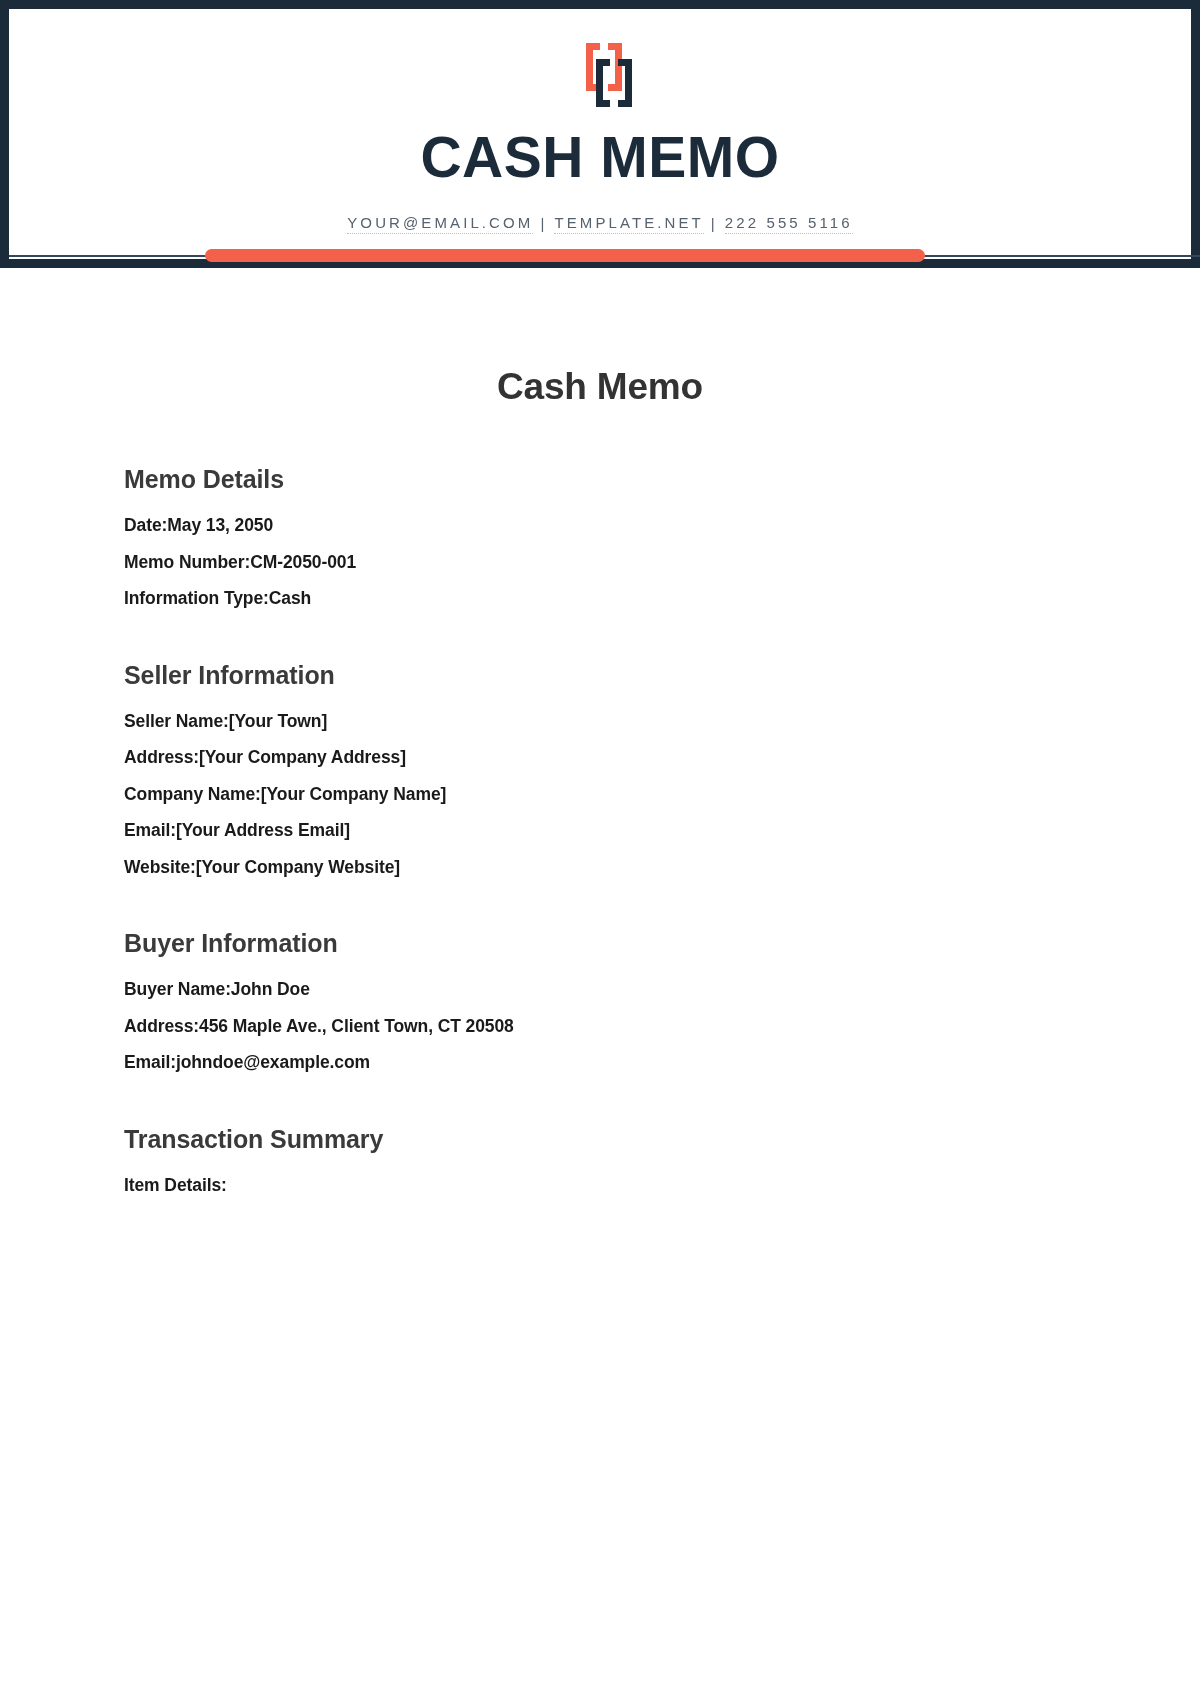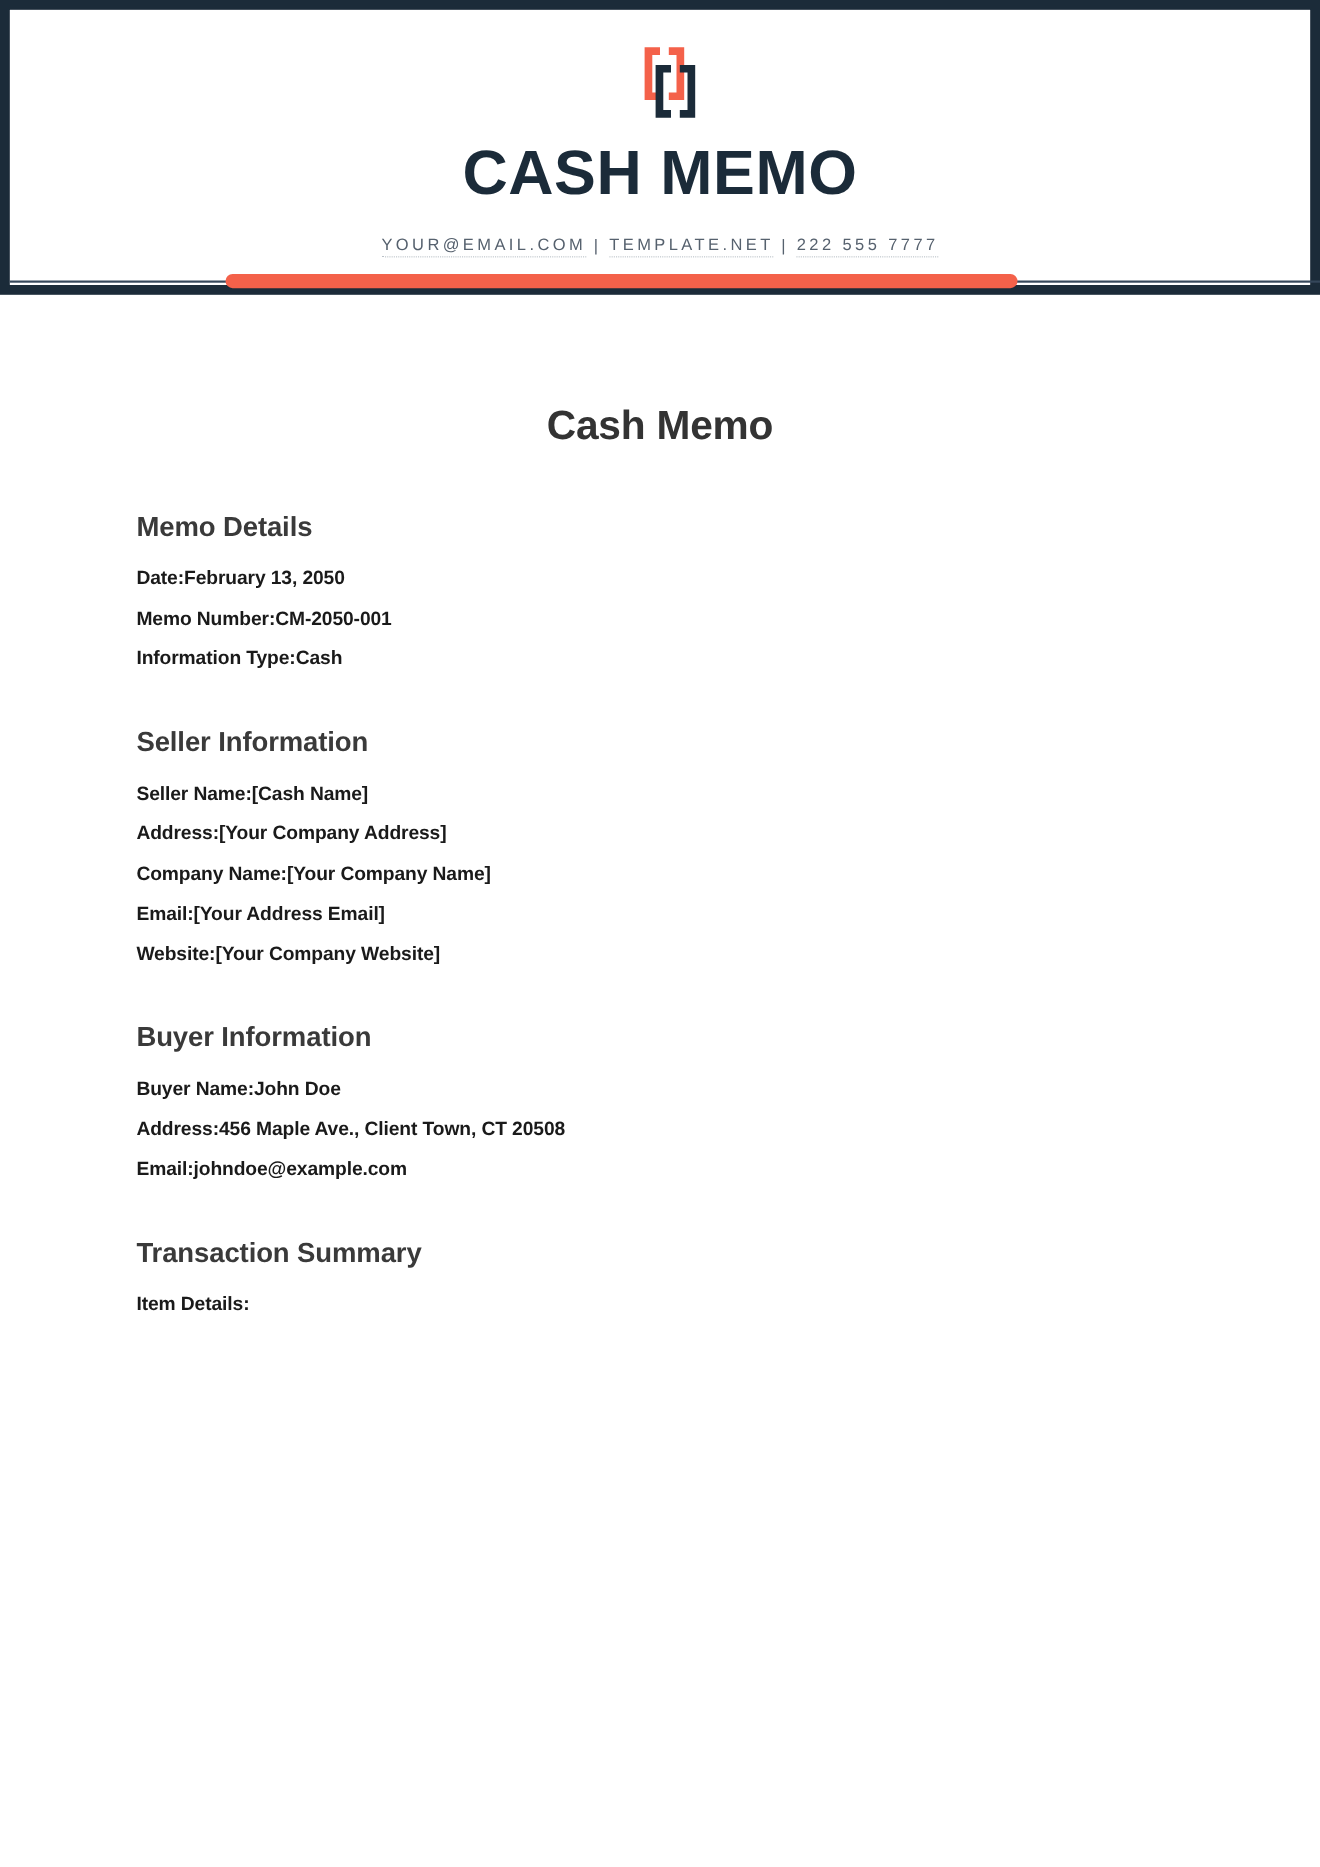--- a/index.html
+++ b/index.html
@@ -120,40 +120,40 @@
         </svg>
       </div>
 
       <div class="doc-title">CASH MEMO</div>
 
       <div class="contact-line">
         <span class="contact-seg">YOUR@EMAIL.COM</span>
         <span class="contact-sep">|</span>
         <span class="contact-seg">TEMPLATE.NET</span>
         <span class="contact-sep">|</span>
-        <span class="contact-seg">222 555 7777</span>
+        <span class="contact-seg">222 555 5116</span>
       </div>
 
     </div>
     <div class="rule"></div>
     <div class="accent-bar"></div>
   </div>
 
   <div class="body-wrap">
     <h1 class="page-heading">Cash Memo</h1>
     <div class="content">
         <div>
           <h2 class="section-heading first">Memo Details</h2>
-          <p class="field-line"><span class="fl-label">Date:</span><span class="fl-value">February 13, 2050</span></p>
+          <p class="field-line"><span class="fl-label">Date:</span><span class="fl-value">May 13, 2050</span></p>
           <p class="field-line"><span class="fl-label">Memo Number:</span><span class="fl-value">CM-2050-001</span></p>
           <p class="field-line"><span class="fl-label">Information Type:</span><span class="fl-value">Cash</span></p>
         </div>
         <div>
           <h2 class="section-heading">Seller Information</h2>
-          <p class="field-line"><span class="fl-label">Seller Name:</span><span class="fl-value">[Cash Name]</span></p>
+          <p class="field-line"><span class="fl-label">Seller Name:</span><span class="fl-value">[Your Town]</span></p>
           <p class="field-line"><span class="fl-label">Address:</span><span class="fl-value">[Your Company Address]</span></p>
           <p class="field-line"><span class="fl-label">Company Name:</span><span class="fl-value">[Your Company Name]</span></p>
           <p class="field-line"><span class="fl-label">Email:</span><span class="fl-value">[Your Address Email]</span></p>
           <p class="field-line"><span class="fl-label">Website:</span><span class="fl-value">[Your Company Website]</span></p>
         </div>
         <div>
           <h2 class="section-heading">Buyer Information</h2>
           <p class="field-line"><span class="fl-label">Buyer Name:</span><span class="fl-value">John Doe</span></p>
           <p class="field-line"><span class="fl-label">Address:</span><span class="fl-value">456 Maple Ave., Client Town, CT 20508</span></p>
           <p class="field-line"><span class="fl-label">Email:</span><span class="fl-value">johndoe@example.com</span></p>

